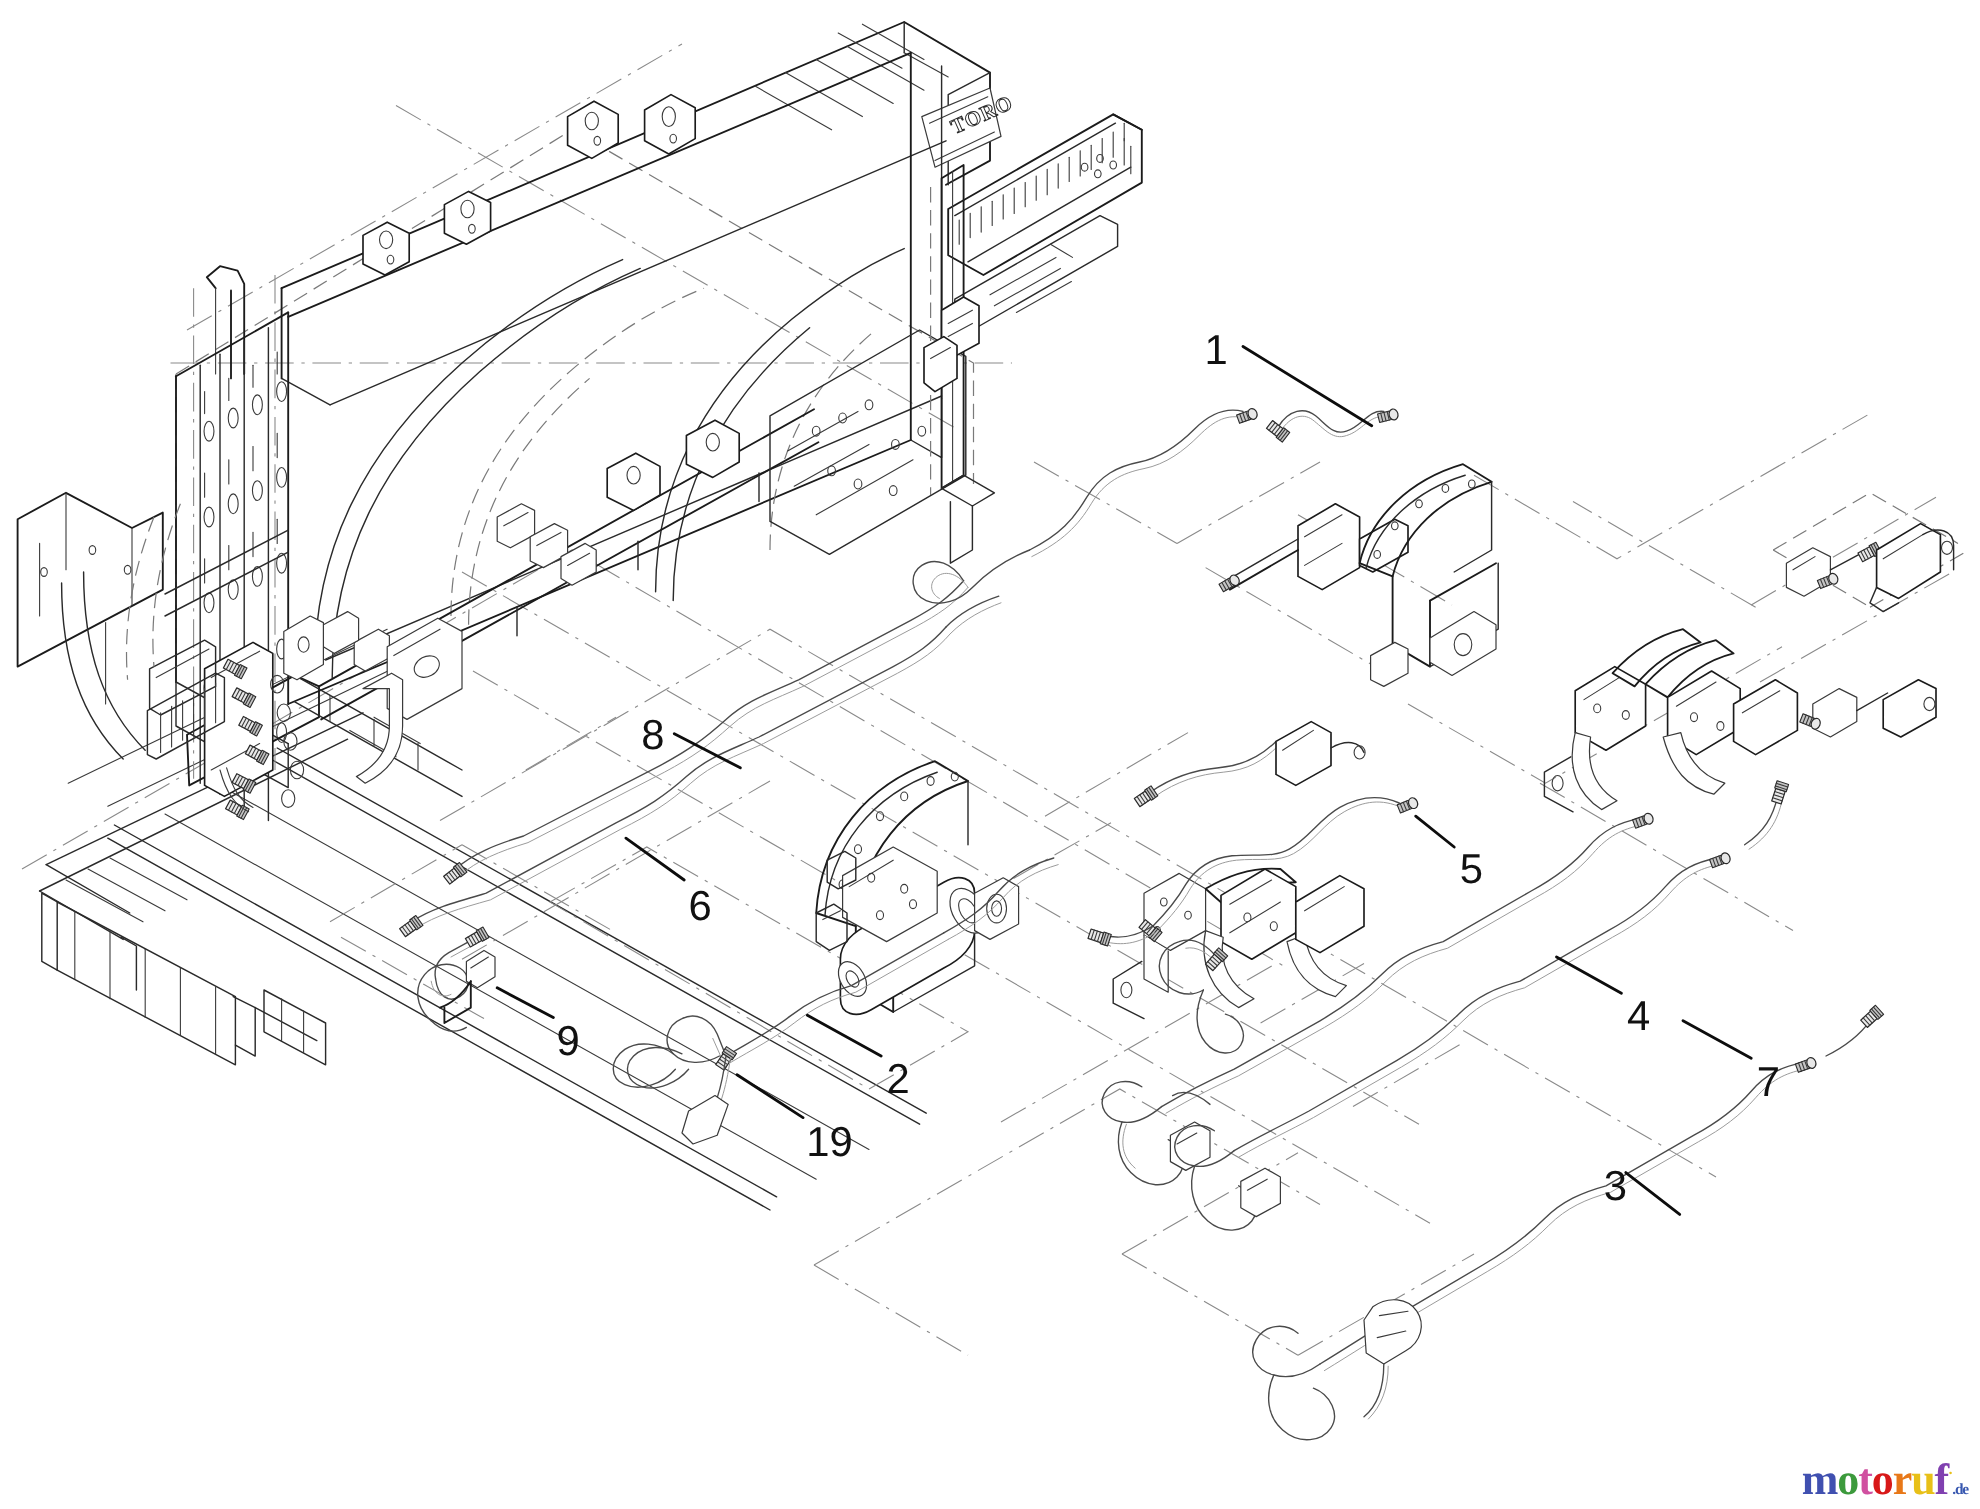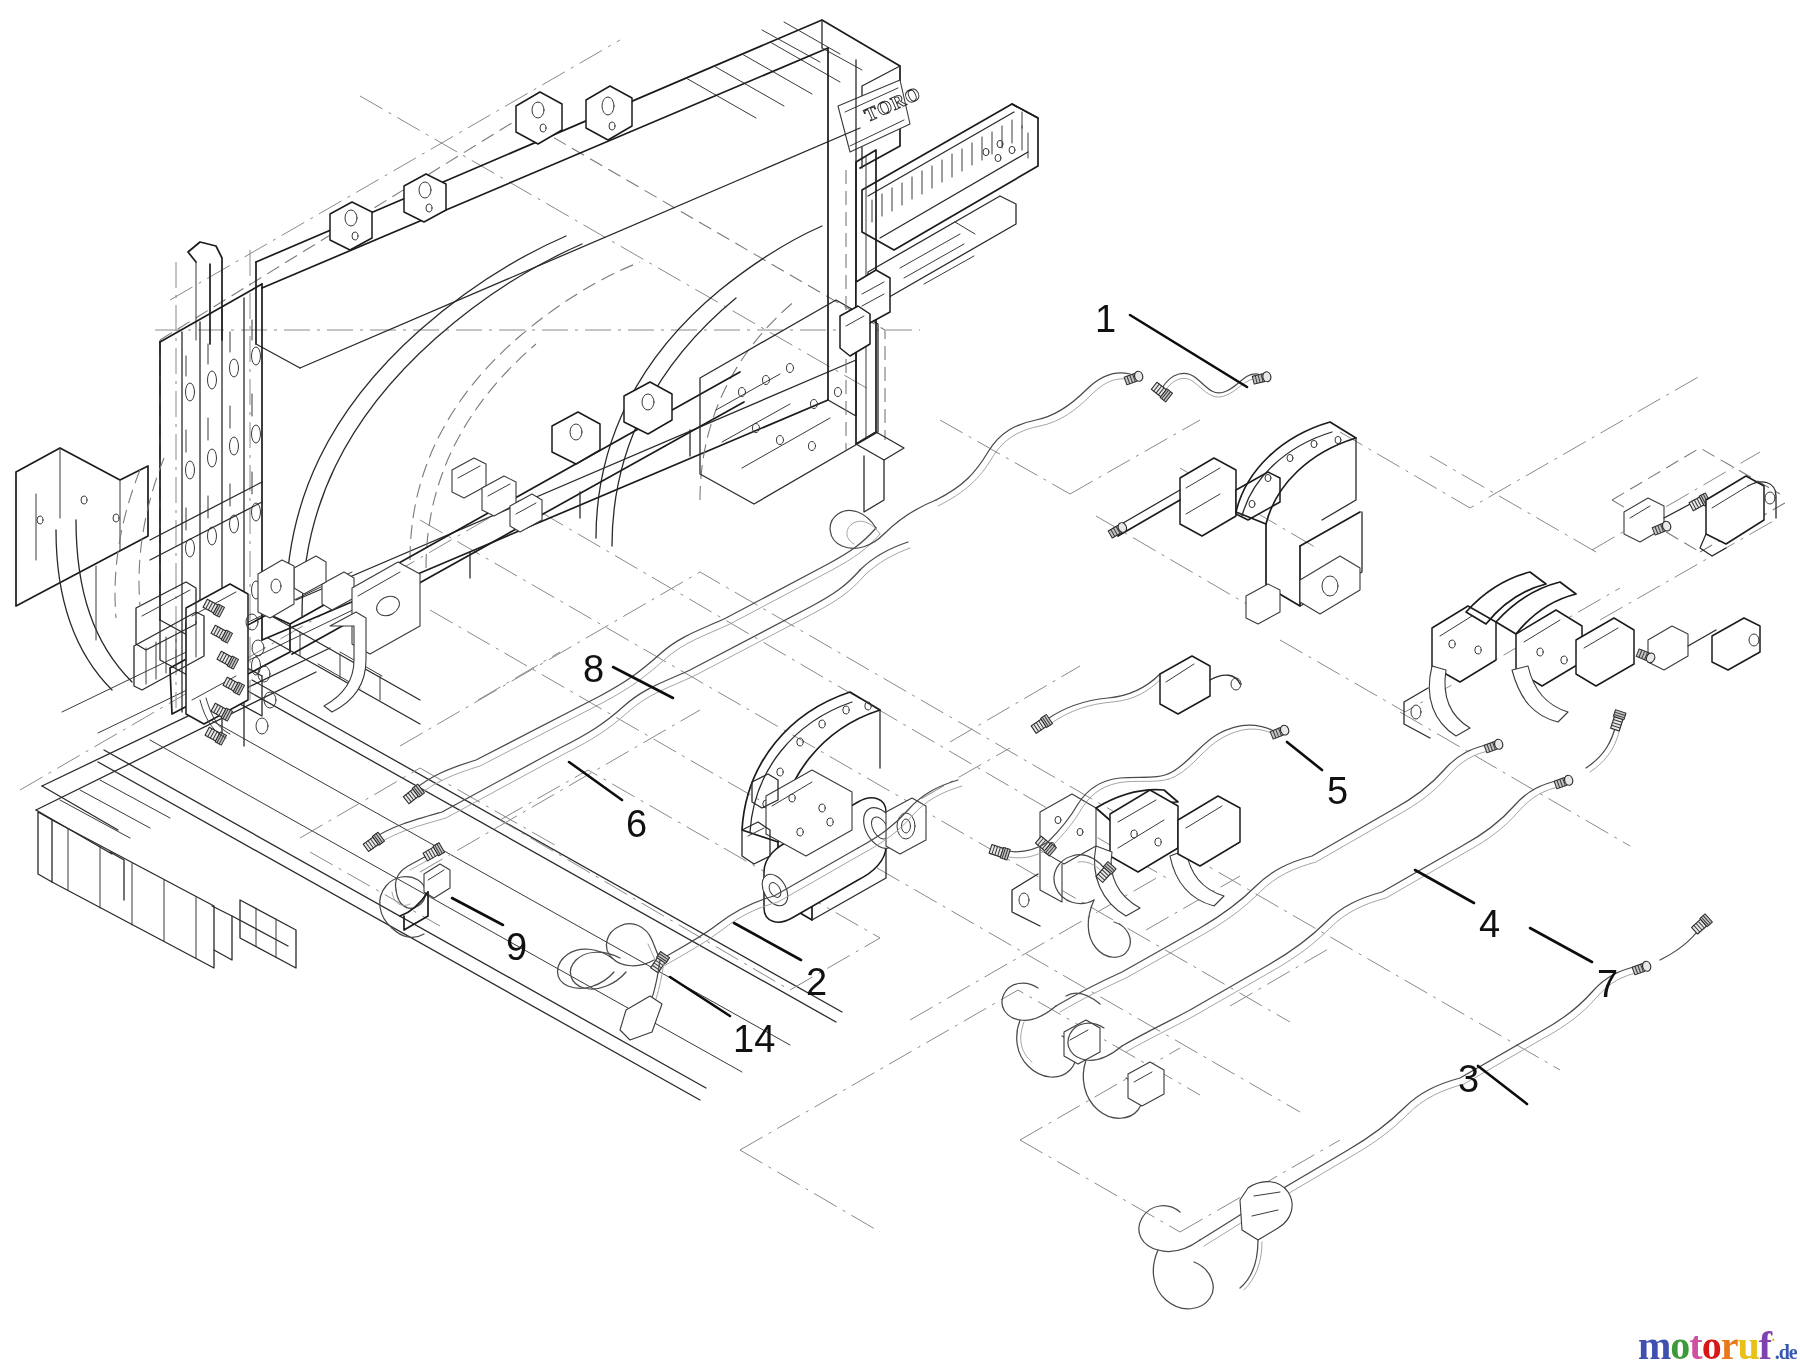--- a/index.html
+++ b/index.html
@@ -22,21 +22,21 @@
     left:1638px; top:1318px;
     width:152px; height:46px;
     font-family:"Liberation Serif",serif;
     font-size:40px;
     font-weight:700;
     letter-spacing:-1px;
     line-height:46px;
     white-space:nowrap;
   }
   #watermark .l{display:inline-block;}
-  #watermark .de{font-size:20px;font-weight:700;}
+  #watermark .de{font-size:14px;font-weight:700;}
   .dot{font-size:14px;vertical-align:super;}
 </style>
 </head>
 <body>
 
 <div id="stage">
 
   <svg id="drawing" viewBox="0 0 1800 1372" xmlns="http://www.w3.org/2000/svg">
     <defs>
       <style>
@@ -791,19 +791,19 @@
 
   <div id="callouts">
       <div class="callout-label" style="left: 1095px; top: 300px;">1</div>
       <div class="callout-label" style="left: 583px; top: 650px;">8</div>
       <div class="callout-label" style="left: 1327px; top: 772px;">5</div>
       <div class="callout-label" style="left: 626px; top: 805px;">6</div>
       <div class="callout-label" style="left: 506px; top: 928px;">9</div>
       <div class="callout-label" style="left: 1479px; top: 905px;">4</div>
       <div class="callout-label" style="left: 806px; top: 963px;">2</div>
       <div class="callout-label" style="left: 1597px; top: 965px;">7</div>
-      <div class="callout-label" style="left: 733px; top: 1020px;">14</div>
+      <div class="callout-label" style="left: 733px; top: 1020px;">19</div>
       <div class="callout-label" style="left: 1458px; top: 1060px;">3</div>
     </div>
 
   <div id="watermark"><span class="l" style="color: rgb(64, 80, 176);">m</span><span class="l" style="color: rgb(60, 154, 60);">o</span><span class="l" style="color: rgb(208, 80, 160);">t</span><span class="l" style="color: rgb(216, 24, 24);">o</span><span class="l" style="color: rgb(232, 120, 24);">r</span><span class="l" style="color: rgb(232, 192, 24);">u</span><span class="l" style="color: rgb(128, 64, 176);">f</span><span class="dot" style="color: rgb(232, 192, 24);">·</span><span class="de" style="color: rgb(56, 88, 176);">.de</span></div>
 
 </div>
 
 </body></html>

